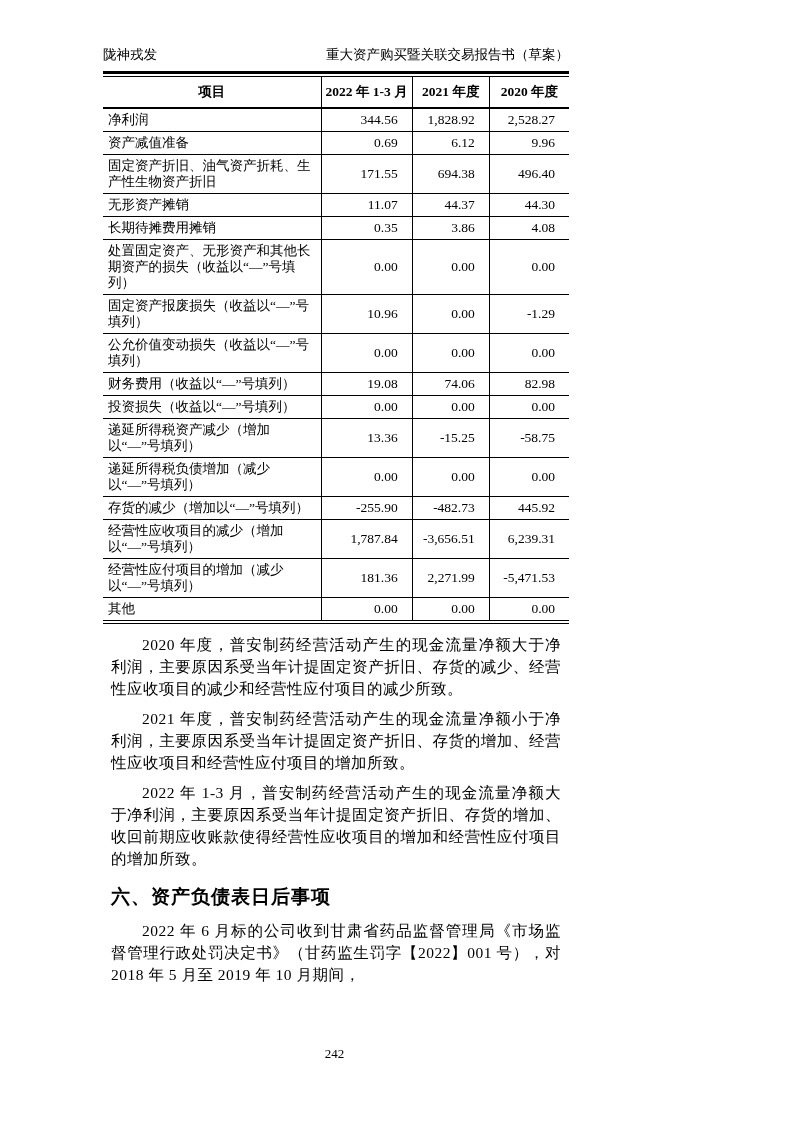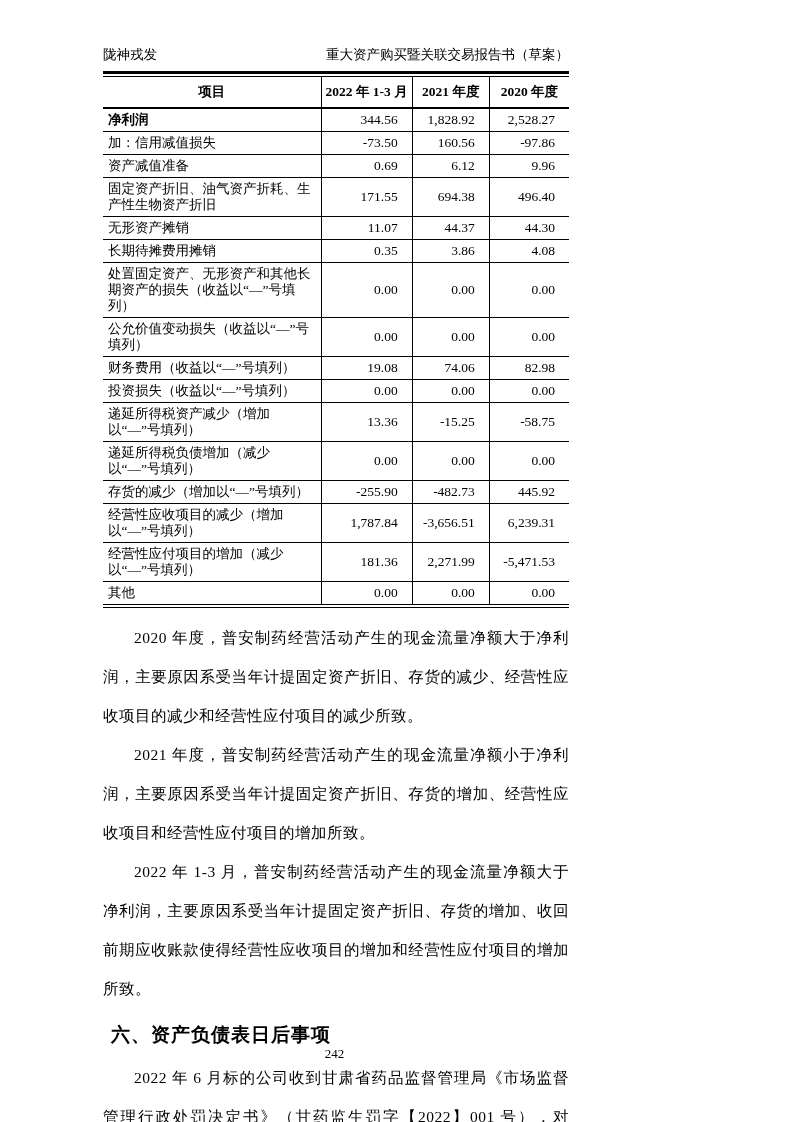--- a/index.html
+++ b/index.html
@@ -47,27 +47,27 @@
   }
   .fin-table thead th {
     font-weight: bold;
     text-align: center;
     padding: 7px 4px;
     border-bottom: 2px solid #000;
     white-space: nowrap;
   }
   .fin-table td.label { text-align: left; padding-left: 5px; }
   .fin-table td.num   { text-align: right; padding-right: 14px; white-space: nowrap; }
-  .fin-table .bold    { font-weight: bold; }
+  .fin-table .bold    { font-weight: normal; }
   
   .para-block { margin-top: 10px; }
   .body-para {
-    margin: 0;
+    margin: 8px;
     font-size: 15.5px;
-    line-height: 39px;
+    line-height: 22px;
     text-align: justify;
     text-indent: 2em;
     letter-spacing: 0.5px;
   }
   
   .section-heading {
     margin: 14px 0 10px 8px;
     font-family: "Liberation Sans", "DejaVu Sans", sans-serif;
     font-weight: bold;
     font-size: 19px;
@@ -110,26 +110,20 @@
       </tr>
     </thead>
     <tbody>
         <tr>
           <td class="label bold">净利润</td>
           <td class="num">344.56</td>
           <td class="num">1,828.92</td>
           <td class="num">2,528.27</td>
         </tr>
         <tr>
-          <td class="label">加：信用减值损失</td>
-          <td class="num">-73.50</td>
-          <td class="num">160.56</td>
-          <td class="num">-97.86</td>
-        </tr>
-        <tr>
           <td class="label">资产减值准备</td>
           <td class="num">0.69</td>
           <td class="num">6.12</td>
           <td class="num">9.96</td>
         </tr>
         <tr>
           <td class="label">固定资产折旧、油气资产折耗、生产性生物资产折旧</td>
           <td class="num">171.55</td>
           <td class="num">694.38</td>
           <td class="num">496.40</td>
@@ -144,20 +138,26 @@
           <td class="label">长期待摊费用摊销</td>
           <td class="num">0.35</td>
           <td class="num">3.86</td>
           <td class="num">4.08</td>
         </tr>
         <tr>
           <td class="label">处置固定资产、无形资产和其他长期资产的损失（收益以“—”号填列）</td>
           <td class="num">0.00</td>
           <td class="num">0.00</td>
           <td class="num">0.00</td>
+        </tr>
+        <tr>
+          <td class="label">固定资产报废损失（收益以“—”号填列）</td>
+          <td class="num">10.96</td>
+          <td class="num">0.00</td>
+          <td class="num">-1.29</td>
         </tr>
         <tr>
           <td class="label">公允价值变动损失（收益以“—”号填列）</td>
           <td class="num">0.00</td>
           <td class="num">0.00</td>
           <td class="num">0.00</td>
         </tr>
         <tr>
           <td class="label">财务费用（收益以“—”号填列）</td>
           <td class="num">19.08</td>

